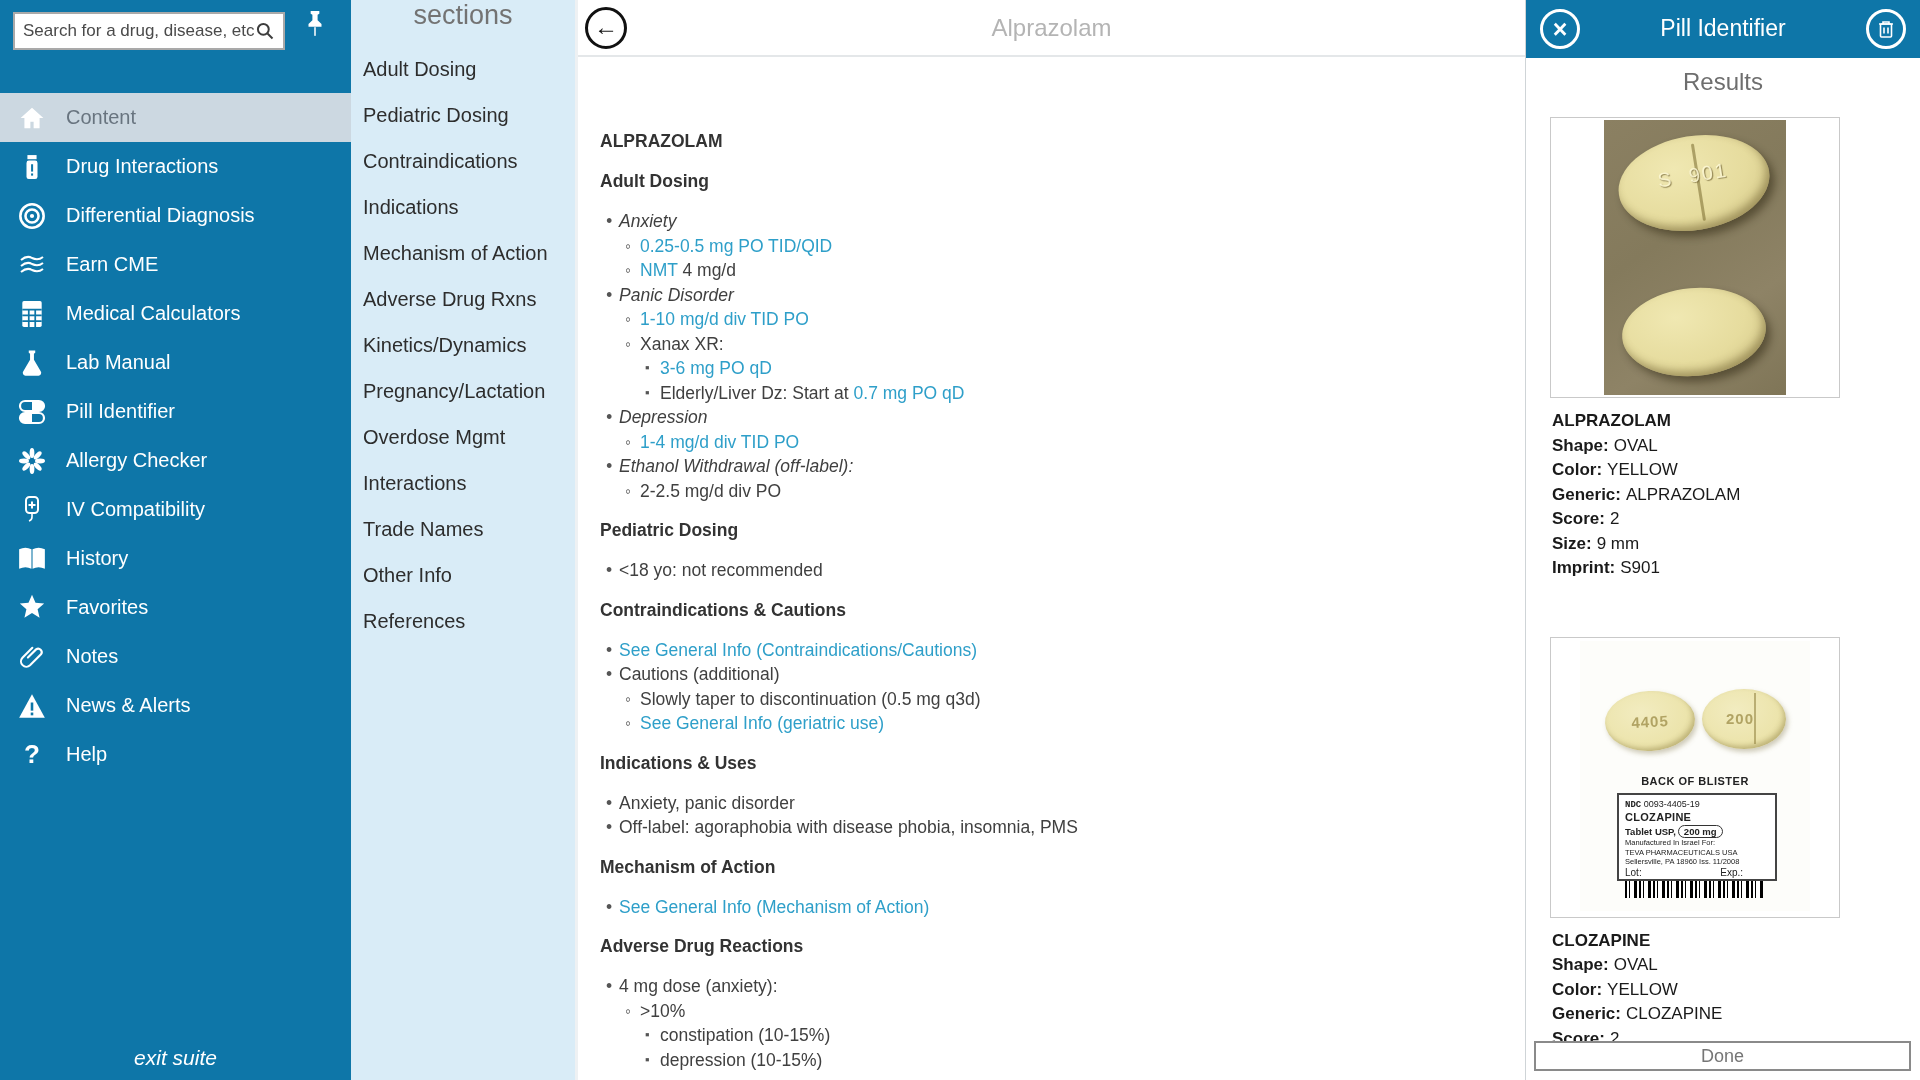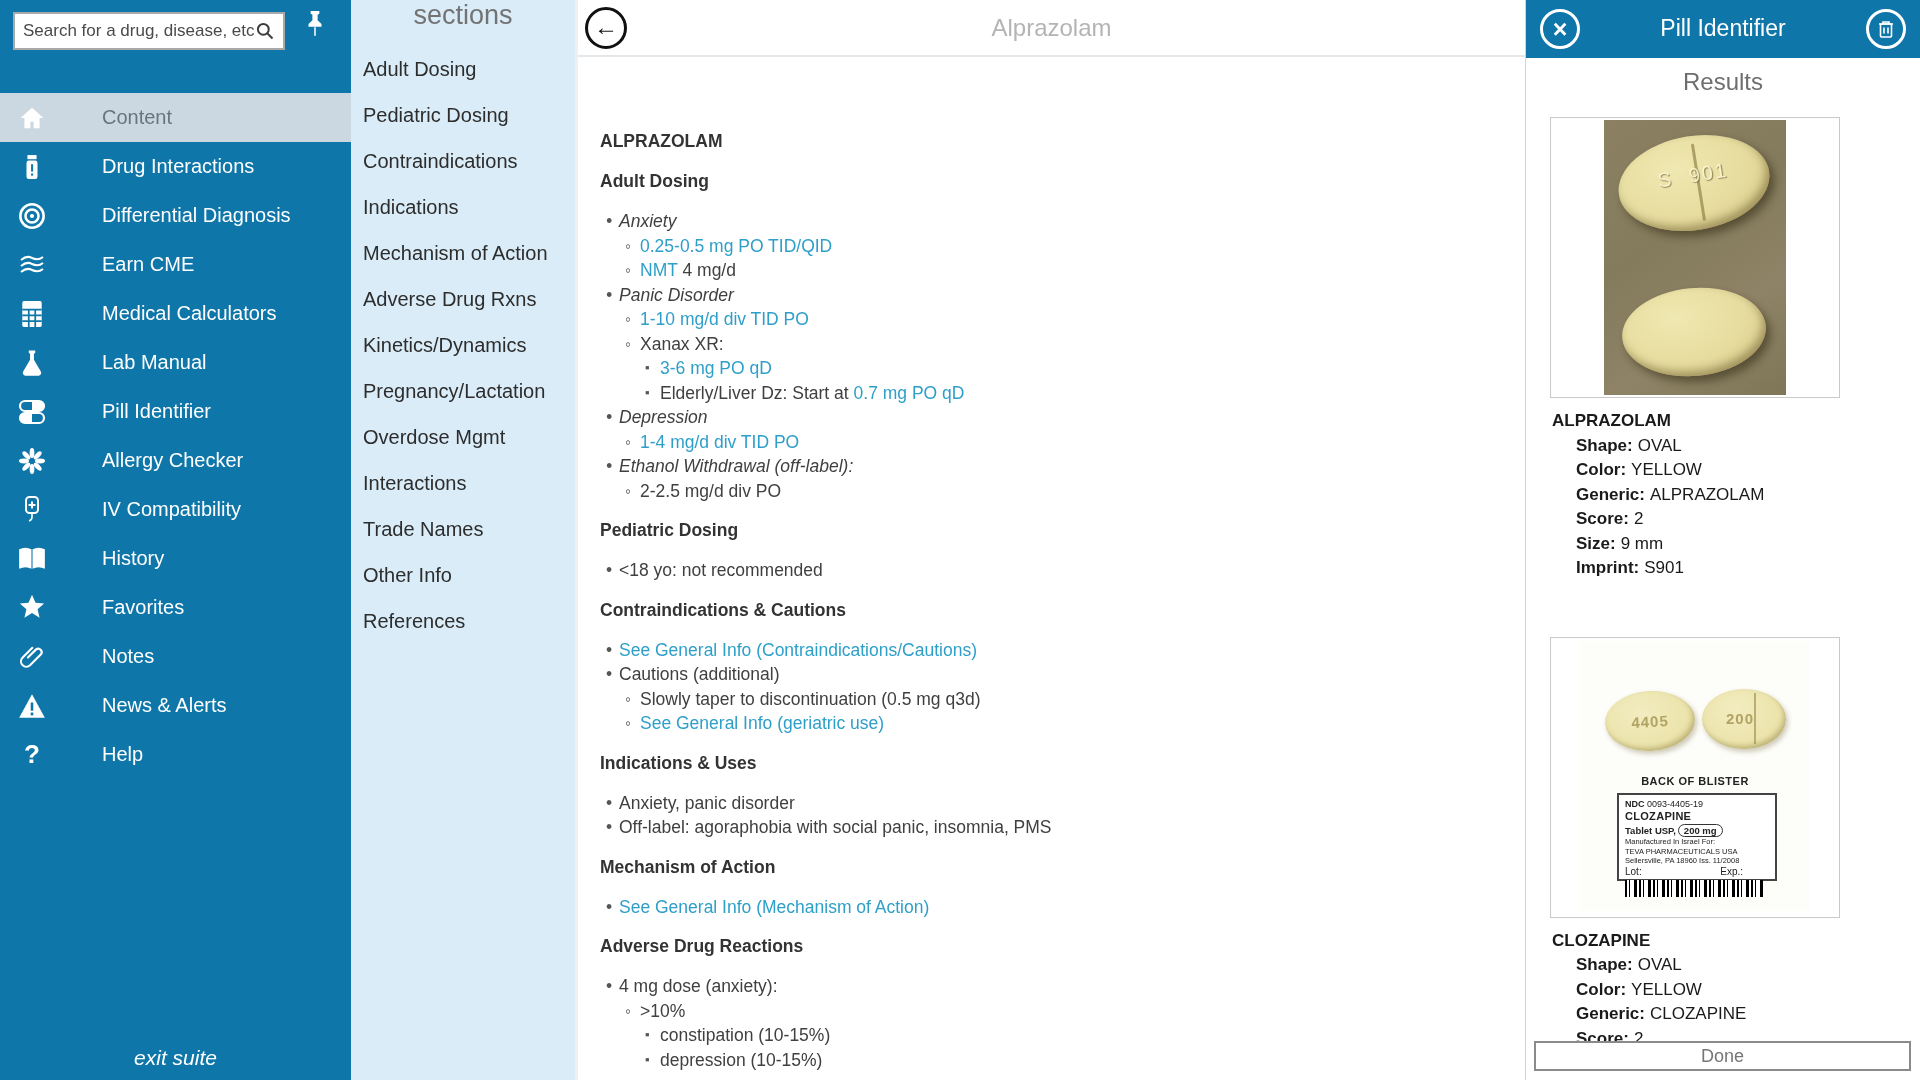--- a/index.html
+++ b/index.html
@@ -11,21 +11,21 @@
   .search-box { position:absolute; left:13px; top:12px; width:272px; height:38px; background:#fff;
                 border:2px solid #a9a9a9; display:flex; align-items:center; padding:0 8px; }
   .search-box input { flex:1; border:none; outline:none; font-size:17px; color:#3c3c3c;
                       font-family:"Liberation Sans", sans-serif; background:transparent; }
   .search-box input::placeholder { color:#4a4a4a; opacity:1; }
   .search-icon svg { display:block; }
   .pin-btn { position:absolute; left:300px; top:8px; width:30px; height:40px; display:flex;
              align-items:flex-start; justify-content:center; cursor:pointer; }
   .nav { position:absolute; top:93px; left:0; width:351px; }
   .nav-item { height:49px; display:flex; align-items:center; padding-left:16px; color:#fff;
-              font-size:20px; cursor:pointer;gap:36px; }
+              font-size:20px; cursor:pointer; }
   .nav-item .nico { width:32px; height:28px; margin-right:18px; display:flex; align-items:center; justify-content:center; }
   .nav-item.selected { background:#ccd8e1; color:#68747f; }
   .help-q { color:#fff; font-size:26px; font-weight:bold; }
   .exit-suite { position:absolute; bottom:10px; left:0; width:351px; text-align:center; color:#fff;
                 font-size:21px; cursor:pointer;font-style:italic; }
 
   
   .sections { position:absolute; left:351px; top:0; width:224px; height:1080px; background:#d9ecf7; }
   .sections-title { text-align:center; color:#737373; font-size:27px; }
   .sections-list { margin-top:15px; }
@@ -70,31 +70,31 @@
   .photo2 { position:absolute; left:29px; top:3px; width:230px; height:270px; background:#fdfdfa; }
   .pill2 { position:absolute; border-radius:50%;
            background:radial-gradient(ellipse at 40% 35%, #f2ecc0 0%, #ece4ac 60%, #d8cd8e 100%);
            box-shadow:inset -2px -3px 5px rgba(120,105,45,.35), 2px 3px 5px rgba(120,110,60,.35);
            display:flex; align-items:center; justify-content:center;
            color:rgba(170,155,90,.9); font-size:15px; font-weight:bold; letter-spacing:1px; }
   .pill2 .score2 { position:absolute; left:62%; top:8%; width:2px; height:84%; background:rgba(150,135,70,.6); }
   .bob { position:absolute; top:134px; width:100%; text-align:center; font-size:11px; font-weight:bold; color:#222; letter-spacing:.5px; }
   .blister-label { position:absolute; left:37px; top:152px; width:160px; height:88px; border:2px solid #444;
                    background:#fff; padding:4px 6px; font-size:8px; color:#222; line-height:1.25; }
-  .bl-ndc { font-size:9px; } .bl-ndc b { font-weight:bold; }
+  .bl-ndc { font-size:9px; } .bl-ndc b { font-weight:bold;font-family:Liberation Mono, monospace; }
   .bl-drug { font-size:11px; font-weight:bold; letter-spacing:.3px; }
   .bl-tab { font-size:9.5px; font-weight:bold; }
   .bl-strength { display:inline-block; border:1px solid #333; border-radius:7px; padding:0 5px; margin-left:2px; font-weight:bold; }
   .bl-small { font-size:7.5px; }
   .bl-lotrow { display:flex; justify-content:space-between; width:82%; font-size:10px; }
   .bl-barcode { margin-top:2px; width:138px; height:17px;
     background:repeating-linear-gradient(90deg,#000 0 2px,#fff 2px 4px,#000 4px 5px,#fff 5px 9px,#000 9px 12px,#fff 12px 14px); }
   .pill-details { margin:11px 0 0 26px; font-size:17px; line-height:24.5px; color:#1a1a1a; }
   .pill-name { font-weight:bold; }
-  .fl { font-weight:bold;margin-left:24px; }
+  .fl { font-weight:bold; }
   .fv { margin-left:5px; }
   .done-btn { position:absolute; left:8px; bottom:9px; width:377px; height:30px; background:#fff;
               border:2px solid #8a8a8a; color:#767676; font-size:18px; text-align:center; line-height:26px; cursor:pointer; }
 </style>
 </head>
 <body>
 
 <div class="sidebar">
   <div class="search-box">
     <input type="text" placeholder="Search for a drug, disease, etc." style="">
@@ -301,21 +301,21 @@
     <div class="row li1">&lt;18 yo: not recommended</div>
 
     <div class="h">Contraindications &amp; Cautions</div>
     <div class="row li1"><a class="lnk">See General Info (Contraindications/Cautions)</a></div>
     <div class="row li1">Cautions (additional)</div>
     <div class="row li2">Slowly taper to discontinuation (0.5 mg q3d)</div>
     <div class="row li2"><a class="lnk">See General Info (geriatric use)</a></div>
 
     <div class="h">Indications &amp; Uses</div>
     <div class="row li1">Anxiety, panic disorder</div>
-    <div class="row li1">Off-label: agoraphobia with social panic, insomnia, PMS</div>
+    <div class="row li1">Off-label: agoraphobia with disease phobia, insomnia, PMS</div>
 
     <div class="h">Mechanism of Action</div>
     <div class="row li1"><a class="lnk">See General Info (Mechanism of Action)</a></div>
 
     <div class="h">Adverse Drug Reactions</div>
     <div class="row li1">4 mg dose (anxiety):</div>
     <div class="row li2">&gt;10%</div>
     <div class="row li3">constipation (10-15%)</div>
     <div class="row li3">depression (10-15%)</div>
   </div>

